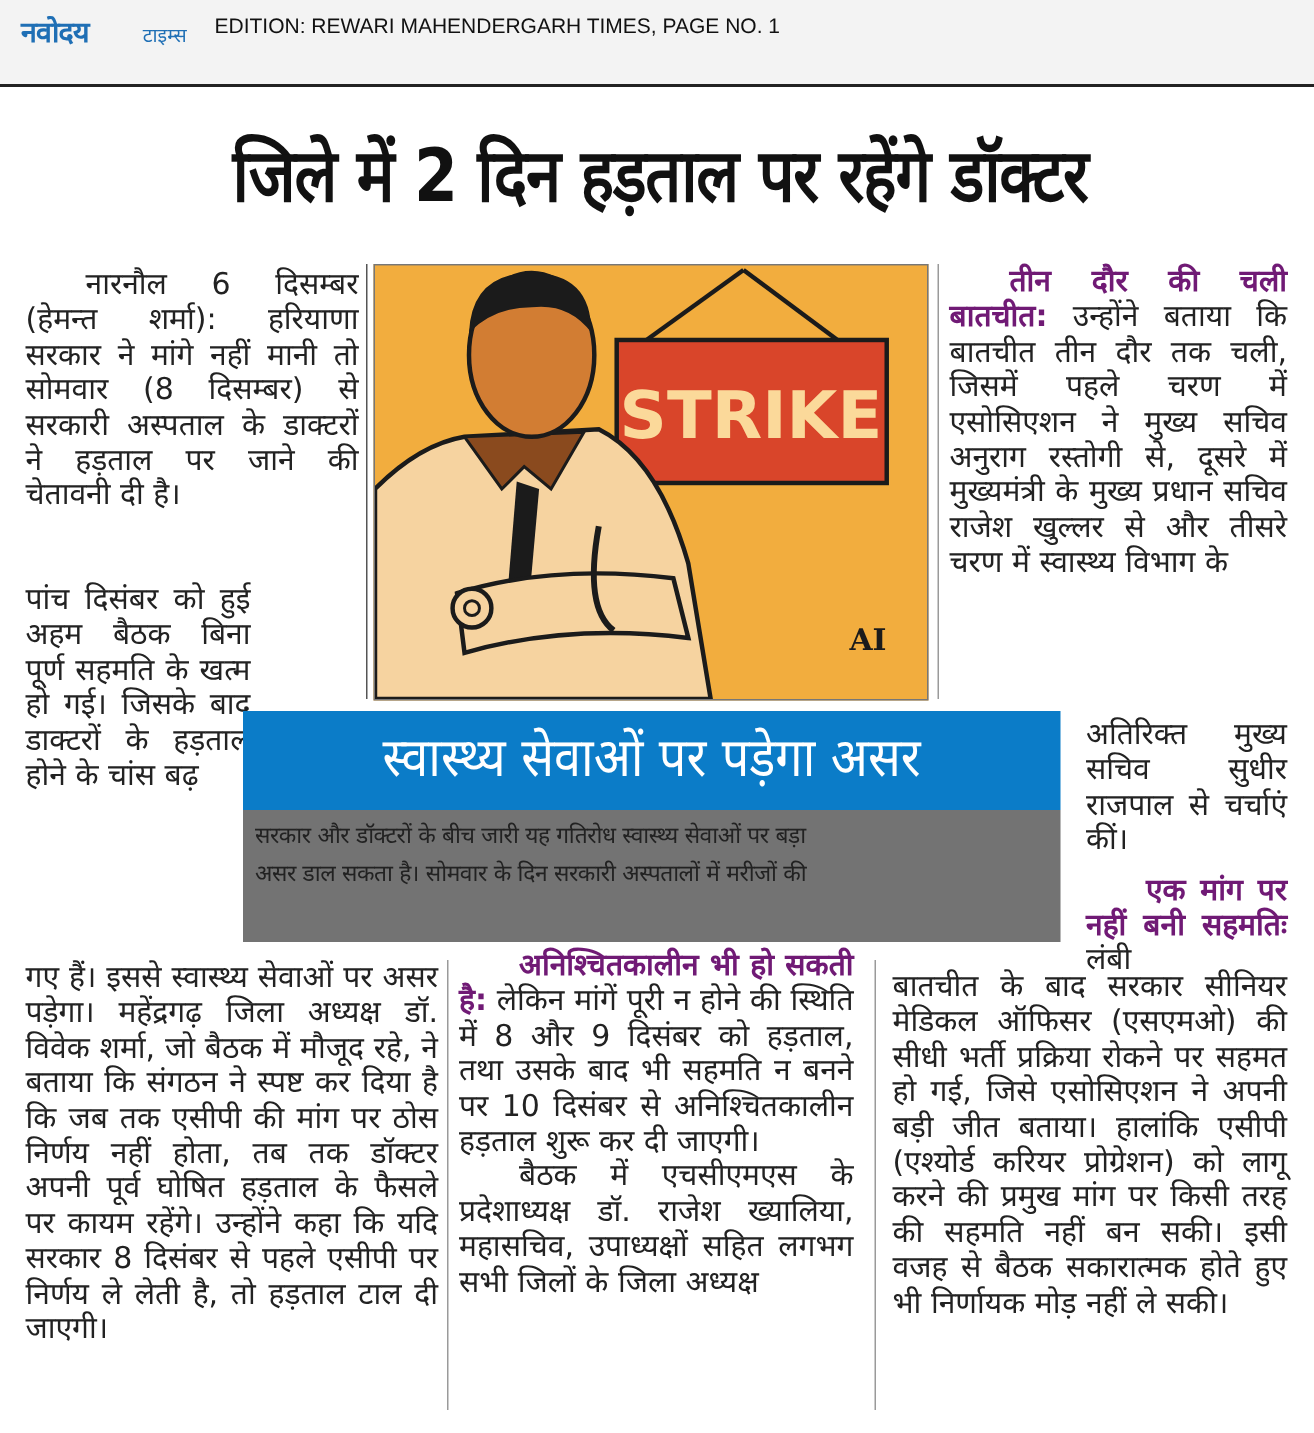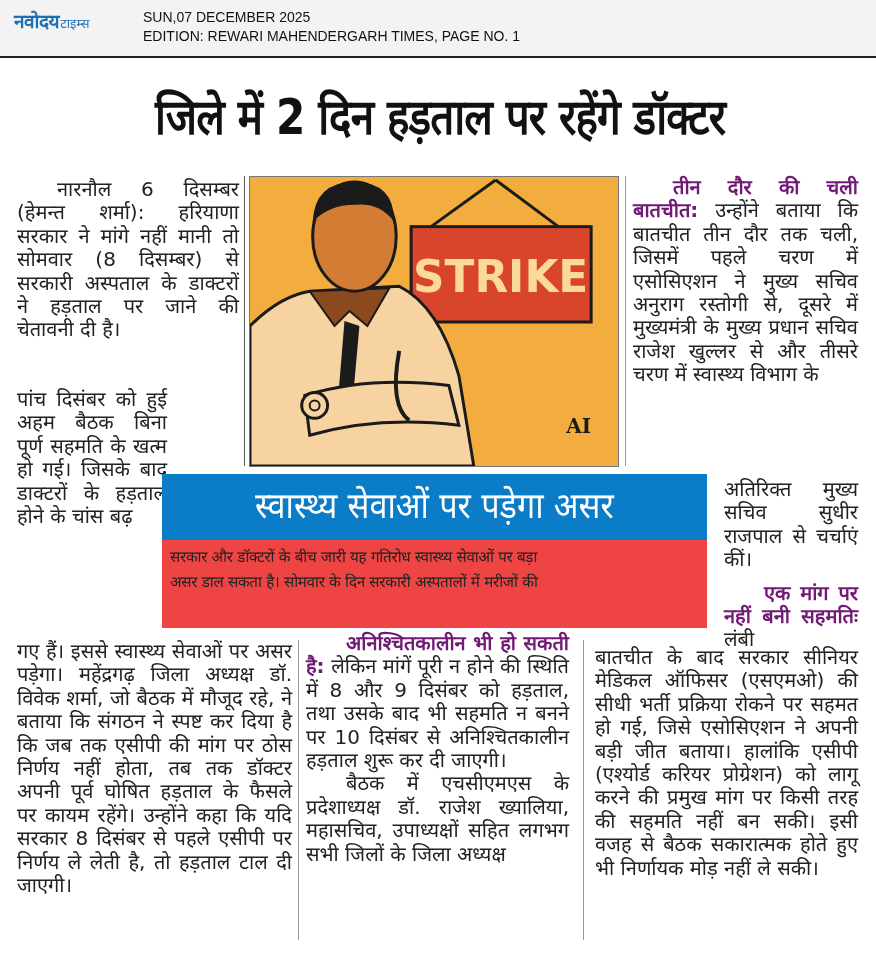--- a/index.html
+++ b/index.html
@@ -1,20 +1,20 @@
 <!DOCTYPE html>
 <html><head>
 <meta charset="utf-8">
 <style>
   * { box-sizing: border-box; margin: 0; padding: 0; }
   html, body { width: 876px; height: 955px; background: #ffffff; overflow: hidden; }
   body { font-family: "DejaVu Sans", sans-serif; color: #1a1a1a; position: relative; }
 
   .topbar { position: absolute; left: 0; top: 0; width: 876px; height: 58px; background: #f3f3f3; border-bottom: 2px solid #222; }
-  .logo { position: absolute; left: 14px; top: 8px; display: flex; align-items: baseline; }
+  .logo { position: absolute; left: 14px; top: 8px; display: flex; align-items: baseline; gap: 35px; }
   .logo-main { font-family: "DejaVu Sans", sans-serif; font-weight: bold; font-size: 19px; color: #1f6fb5; letter-spacing: -0.5px; }
   .logo-sub { font-family: "DejaVu Sans", sans-serif; font-size: 13px; color: #1f6fb5; margin-left: 1px; }
   .meta { position: absolute; left: 143px; top: 8px; font-family: "Liberation Sans", sans-serif; font-size: 14px; line-height: 19px; color: #111; }
 
   .headline { position: absolute; left: 10px; top: 78px; width: 860px; text-align: center; font-family: "DejaVu Sans", sans-serif; font-weight: bold; font-size: 49px; letter-spacing: -1px; color: #111; transform: scaleX(0.86); transform-origin: center; white-space: nowrap; line-height: 80px; }
 
   .col { position: absolute; font-family: "DejaVu Sans", sans-serif; font-size: 20px; line-height: 23.4px; color: #222; text-align: justify; }
   .col p { text-indent: 2em; }
   .col p.noindent { text-indent: 0; }
   .col b { font-weight: bold; color: #701a75; }
@@ -29,33 +29,32 @@
   .col-mid { left: 306px; top: 632px; width: 263px; }
 
   .vrule { position: absolute; width: 1px; background: #9a9a9a; }
 
   .photo { position: absolute; left: 249px; top: 176px; width: 370px; height: 291px; border: 1px solid #777; background: #f2ad3e; overflow: hidden; }
   .photo svg { width: 100%; height: 100%; display: block; }
 
   .bluebar { position: absolute; left: 162px; top: 474px; width: 545px; height: 66px; background: #0b7cc8; color: #ffffff; text-align: center; text-decoration: underline; }
   .bluebar span { display: inline-block; font-family: "DejaVu Sans", sans-serif; font-size: 36px; line-height: 64px; font-weight: normal; transform: scaleX(0.9); white-space: nowrap; }
 
-  .summary { position: absolute; left: 162px; top: 540px; width: 545px; height: 88px; background: #ef4444; padding: 5px 8px; font-family: "DejaVu Sans", sans-serif; font-size: 15.2px; line-height: 24.5px; color: #222; }
+  .summary { position: absolute; left: 162px; top: 540px; width: 545px; height: 88px; background: #737373; padding: 5px 8px; font-family: "DejaVu Sans", sans-serif; font-size: 15.2px; line-height: 24.5px; color: #222; }
   .summary div { white-space: nowrap; letter-spacing: -0.3px; }
 </style>
 </head>
 <body>
 
 <div class="topbar">
   <div class="logo">
     <span class="logo-main">नवोदय</span>
     <span class="logo-sub">टाइम्स</span>
   </div>
   <div class="meta">
-    <div>SUN,07 DECEMBER 2025</div>
     <div>EDITION: REWARI MAHENDERGARH TIMES, PAGE NO. 1</div>
   </div>
 </div>
 
 <h1 class="headline">जिले में 2 दिन हड़ताल पर रहेंगे डॉक्टर</h1>
 
 <div class="col col-left">
   <p>नारनौल 6 दिसम्बर (हेमन्त शर्मा): हरियाणा सरकार ने मांगे नहीं मानी तो सोमवार (8 दिसम्बर) से सरकारी अस्पताल के डाक्टरों ने हड़ताल पर जाने की चेतावनी दी है।</p>
 </div>
 <div class="col" style="left:17px; top:388px; width:150px;">

